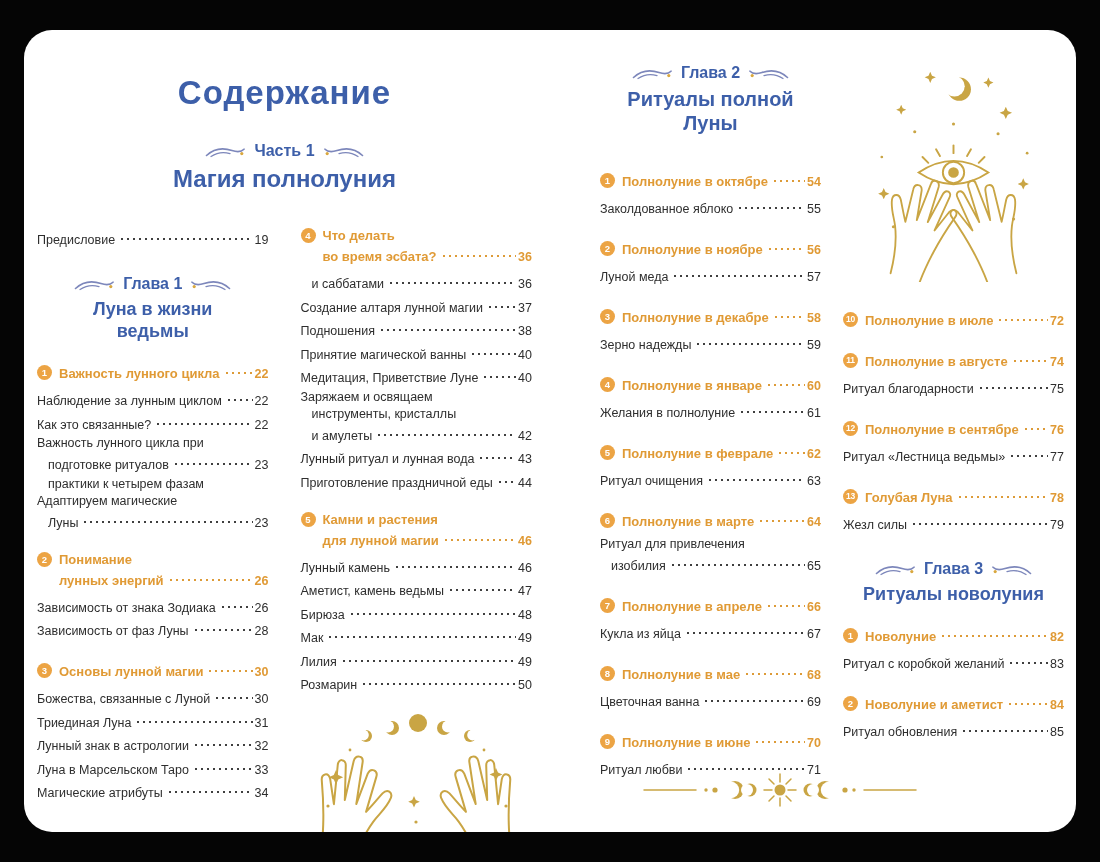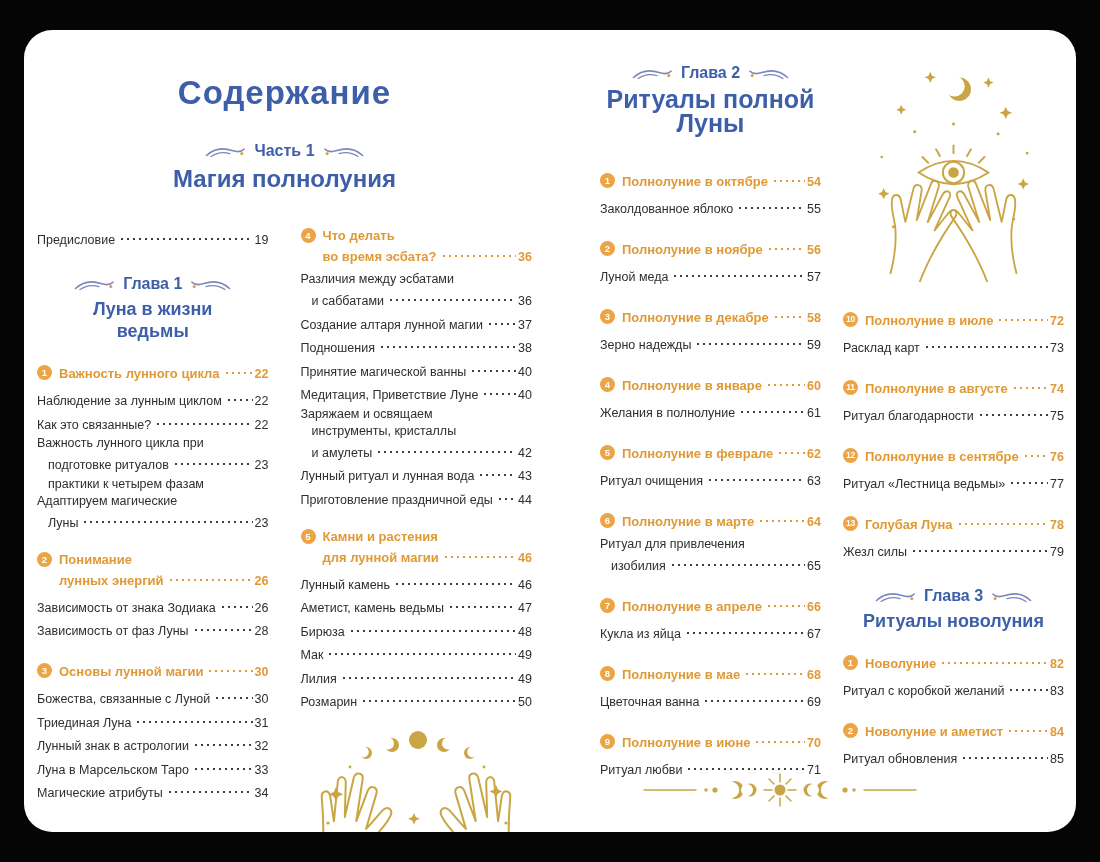--- a/index.html
+++ b/index.html
@@ -49,21 +49,21 @@
     flex:0 0 auto;width:15px;height:15px;border-radius:50%;background:#eca444;color:#fff;
     font-size:9.5px;font-weight:bold;display:inline-flex;align-items:center;justify-content:center;
     margin-right:7px;align-self:center;
   }
   .badge.two{font-size:8.5px;letter-spacing:-0.3px;}
 
   .chap{text-align:center;margin:26px 0 12px 0;}
   .chap:first-child{margin-top:0;}
   .chap-title{font-size:18px;font-weight:bold;color:#3d5fa9;line-height:22px;margin-top:5px;}
   .chap.big{margin-bottom:34px;}
-  .chap.big .chap-title{font-size:25px;line-height:24px;}
+  .chap.big .chap-title{font-size:20px;line-height:24px;}
 
   .art{display:flex;justify-content:center;margin-top:16px;}
   .art svg{display:block;}
   .art-top{margin-top:0;margin-bottom:26px;}
 
   .divider{position:absolute;left:616px;top:736px;}
   .wing{flex:0 0 auto;}
 </style>
 </head>
 <body>
@@ -235,23 +235,20 @@
               <span class="badge">4</span>
               <span class="t">Что делать</span>
             </div>
             <div class="line scont">
               <span class="t">во время эсбата?</span>
               <span class="lead"></span>
               <span class="pg">36</span>
             </div>
           </div>
           <div class="entry">
-            <div class="line">
-              <span class="t">Различия между эсбатами</span>
-            </div>
             <div class="line cont">
               <span class="t">и саббатами</span>
               <span class="lead"></span>
               <span class="pg">36</span>
             </div>
           </div>
           <div class="entry">
             <div class="line">
               <span class="t">Создание алтаря лунной магии</span>
               <span class="lead"></span>
@@ -595,27 +592,20 @@
     </svg>
   </div>
           <div class="sec">
             <div class="line">
               <span class="badge two">10</span>
               <span class="t">Полнолуние в июле</span>
               <span class="lead"></span>
               <span class="pg">72</span>
             </div>
           </div>
-          <div class="entry">
-            <div class="line">
-              <span class="t">Расклад карт</span>
-              <span class="lead"></span>
-              <span class="pg">73</span>
-            </div>
-          </div>
           <div class="sec">
             <div class="line">
               <span class="badge two">11</span>
               <span class="t">Полнолуние в августе</span>
               <span class="lead"></span>
               <span class="pg">74</span>
             </div>
           </div>
           <div class="entry">
             <div class="line">

